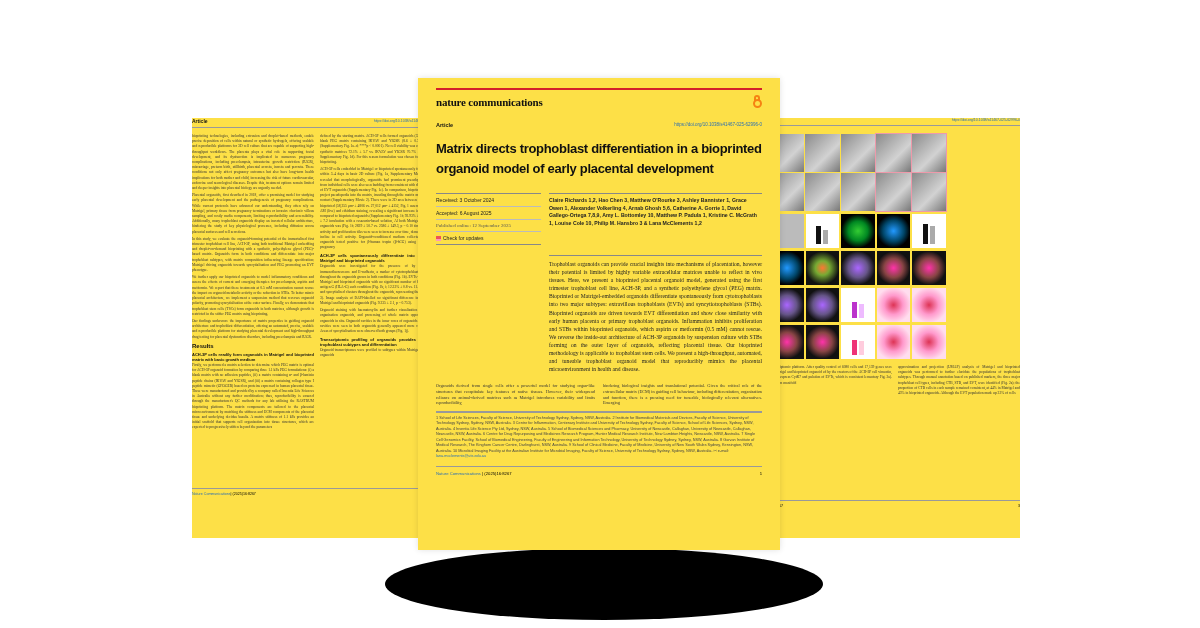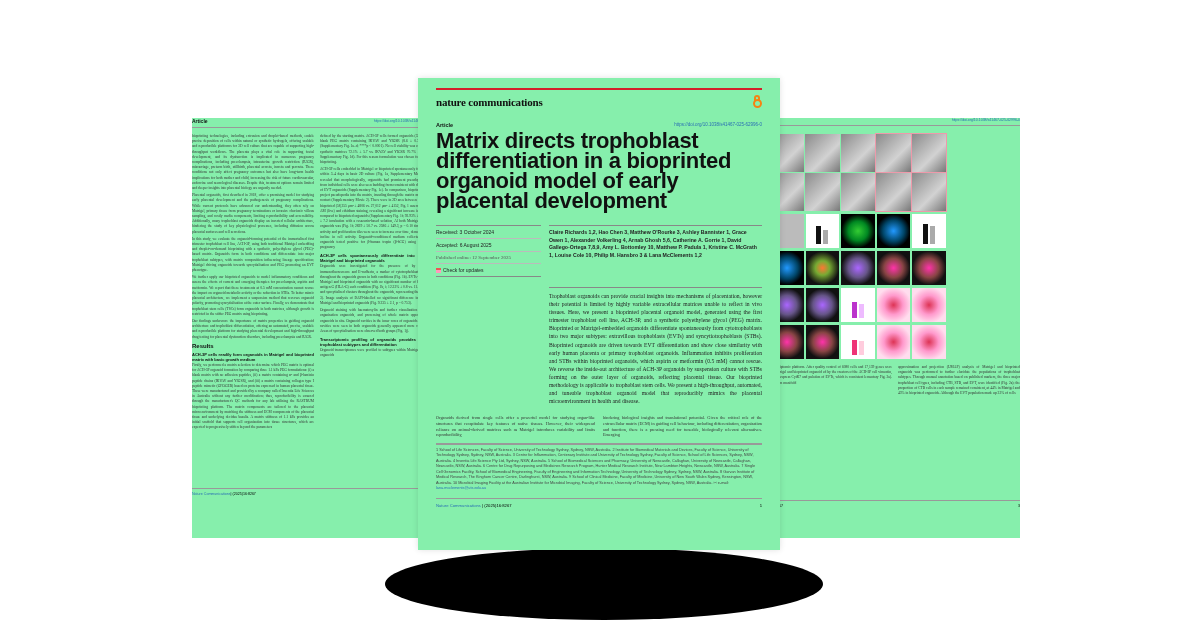--- a/index.html
+++ b/index.html
@@ -4,21 +4,21 @@
 <style>
   * { box-sizing: border-box; margin: 0; padding: 0; }
   html, body { width: 1200px; height: 628px; background: #ffffff; overflow: hidden; }
   body { position: relative; font-family: "Liberation Sans", sans-serif; }
 
   .shadow {
     position: absolute; left: 385px; top: 548px; width: 438px; height: 72px;
     background: #000; border-radius: 50%;
   }
   .page {
-    position: absolute; background: #86efac; overflow: hidden;
+    position: absolute; background: #fde047; overflow: hidden;
   }
   
   .page-left { left: 192px; top: 118px; width: 250px; height: 420px; }
   .page-right { left: 770px; top: 118px; width: 250px; height: 420px; }
   .page-main { left: 418px; top: 78px; width: 362px; height: 472px;
     box-shadow: 0 0 6px rgba(0,0,0,0.12); z-index: 3; padding: 10px 18px; }
 
   .small-hdr { display: flex; justify-content: space-between; align-items: center;
     border-bottom: 1px solid #999; padding-bottom: 3px; font-size: 4px; }
   .small-hdr .art { font-weight: bold; font-size: 5px; color: #111; }
@@ -38,21 +38,21 @@
   
   .redbar { height: 2px; background: #d3202b; margin-bottom: 5px; }
   .journal-row { display: flex; justify-content: space-between; align-items: center; }
   .journal { font-family: "Liberation Serif", serif; font-weight: bold; font-size: 11px; letter-spacing: -0.2px; color: #111; }
   .oa { width: 9px; height: 13px; position: relative; }
   .oa .ring { position:absolute; bottom:0; left:0; width:9px; height:9px; border:2px solid #f68212; border-radius:50%; }
   .oa .arm { position:absolute; top:0; left:1px; width:6px; height:6px; border:2px solid #f68212; border-bottom:none; border-radius:4px 4px 0 0; }
   .art-row { display: flex; justify-content: space-between; margin-top: 14px; font-size: 5px; }
   .art-row .art { font-weight: bold; color: #111; font-size: 5.5px; }
   .art-row .doi { color: #2a6fb3; font-size: 4.5px; }
-  .title { font-family: "Liberation Sans", sans-serif; font-weight: bold; font-size: 22px; line-height: 20px; color: #111; margin-top: 3px; letter-spacing: -0.3px; }
+  .title { font-family: "Liberation Sans", sans-serif; font-weight: bold; font-size: 13px; line-height: 20px; color: #111; margin-top: 11px; letter-spacing: -0.3px; }
 
   .meta-block { display: flex; margin-top: 14px; gap: 8px; }
   .dates { width: 105px; border-top: 1.5px solid #888; }
   .dates div { font-size: 5px; padding: 3px 0; border-bottom: 1px solid #bbb; color: #222; }
   .dates .pub { font-family: "Liberation Serif", serif; color: #555; }
   .dates .chk { border-bottom: 1.5px solid #888; display:flex; align-items:center; gap:2px; }
   .chk-icon { width:5px; height:5px; background: linear-gradient(#e55 50%, #f9b 50%); display:inline-block; }
   .authors { flex: 1; border-top: 1.5px solid #888; padding-top: 3px; font-size: 5.2px; line-height: 7.5px; font-weight: bold; color: #222; }
   .abstract { margin-left: 113px; margin-top: 10px; border-top: 1.5px solid #888; padding-top: 4px;
     font-family: "Liberation Serif", serif; font-size: 5.6px; line-height: 8.1px; color: #222; text-align: justify; }

